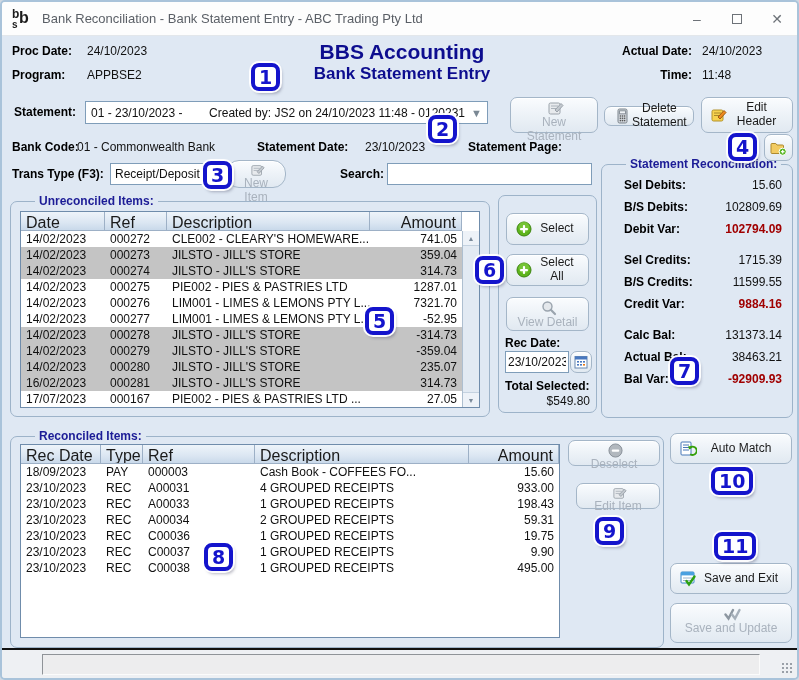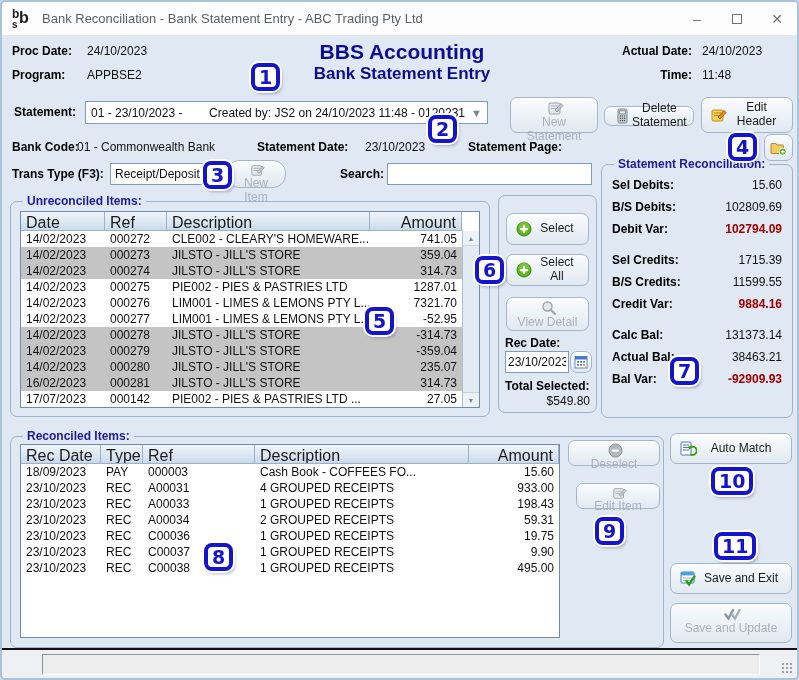--- a/index.html
+++ b/index.html
@@ -33,21 +33,21 @@
   .btn{
     background:linear-gradient(180deg,#fafcfe 0%,#eef3f8 45%,#e1e9f1 100%);
     border:1px solid #a4b6c8;border-radius:7px;display:flex;align-items:center;
     color:#1a1a1a;box-shadow:inset 0 1px 0 #fff;
     padding:2px 6px;line-height:1.15;
   }
   .btn .ico{flex:0 0 auto;display:flex;margin-left:3px;}
   .btn .cap{flex:1;text-align:center;padding:0 2px;}
   .btn.dis{color:#a9b2bd;flex-direction:column;}
   
-  fieldset.group{position:absolute;border:1px solid #9db3c9;border-radius:7px;background:transparent;}
+  fieldset.group{position:absolute;border:1px solid #9db3c9;border-radius:7px;background:transparent;padding-left:12px;}
   fieldset.group>legend{margin-left:12px;padding:0 4px;color:#1c1c96;font-weight:bold;font-size:12px;}
   .panel{position:absolute;border:1px solid #9db3c9;border-radius:7px;}
   
   .grid{position:absolute;background:#fff;border:1px solid #6f8cab;overflow:hidden;}
   .ghead{display:flex;height:19px;background:linear-gradient(180deg,#eef4fa 0%,#dbe6f2 60%,#c9d9ea 100%);border-bottom:1px solid #9db0c6;}
   .hcell{padding:2px 5px;border-right:1px solid #9db0c6;font-size:16px;color:#1a1a1a;overflow:hidden;white-space:nowrap;}
   .trow{display:flex;height:16px;background:#fff;}
   .trow.sel{background:#c4c4c4;}
   .tcell{padding:1px 5px;font-size:12px;white-space:nowrap;overflow:hidden;}
   .c-amount{text-align:right;}
@@ -271,21 +271,21 @@
           <span class="tcell c-amount">235.07</span>
         </div>
         <div class="trow sel">
           <span class="tcell c-date">16/02/2023</span>
           <span class="tcell c-ref">000281</span>
           <span class="tcell c-desc">JILSTO - JILL'S STORE</span>
           <span class="tcell c-amount">314.73</span>
         </div>
         <div class="trow">
           <span class="tcell c-date">17/07/2023</span>
-          <span class="tcell c-ref">000142</span>
+          <span class="tcell c-ref">000167</span>
           <span class="tcell c-desc">PIE002 - PIES &amp; PASTRIES LTD  ...</span>
           <span class="tcell c-amount">27.05</span>
         </div>
       </div>
     <div class="vscroll">
       <span class="sbtn up">▲</span>
       <span class="sbtn dn">▼</span>
     </div>
   </div>
 

